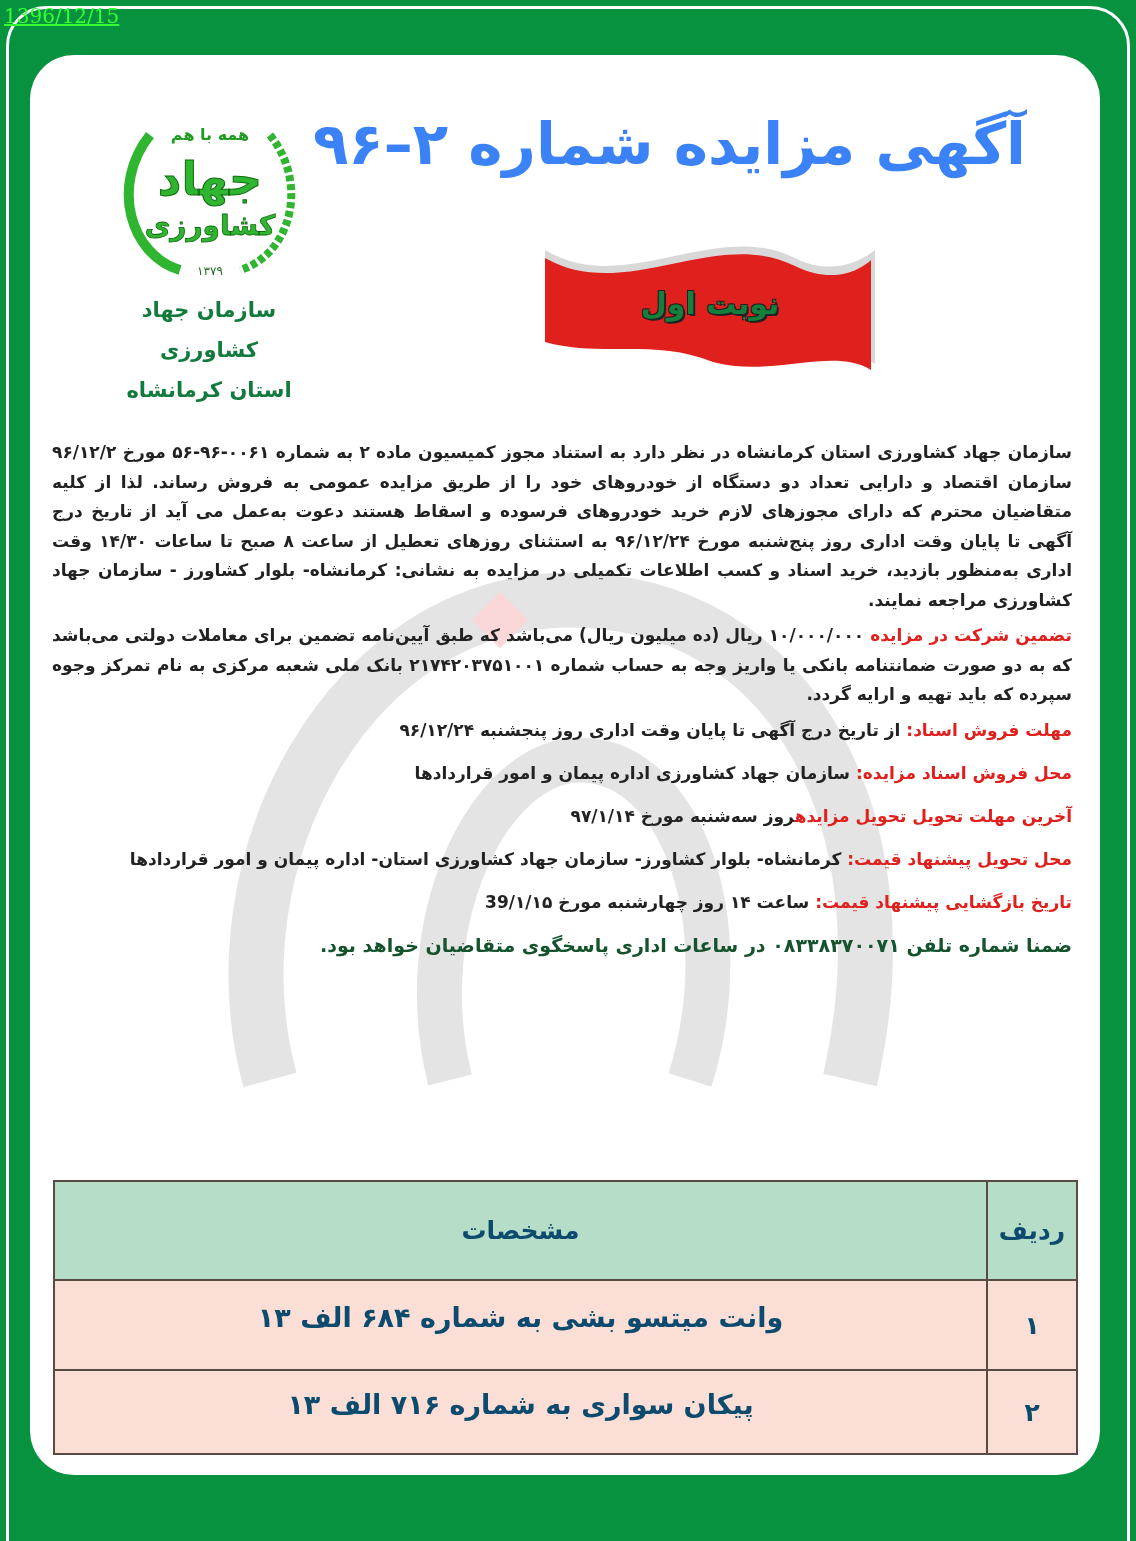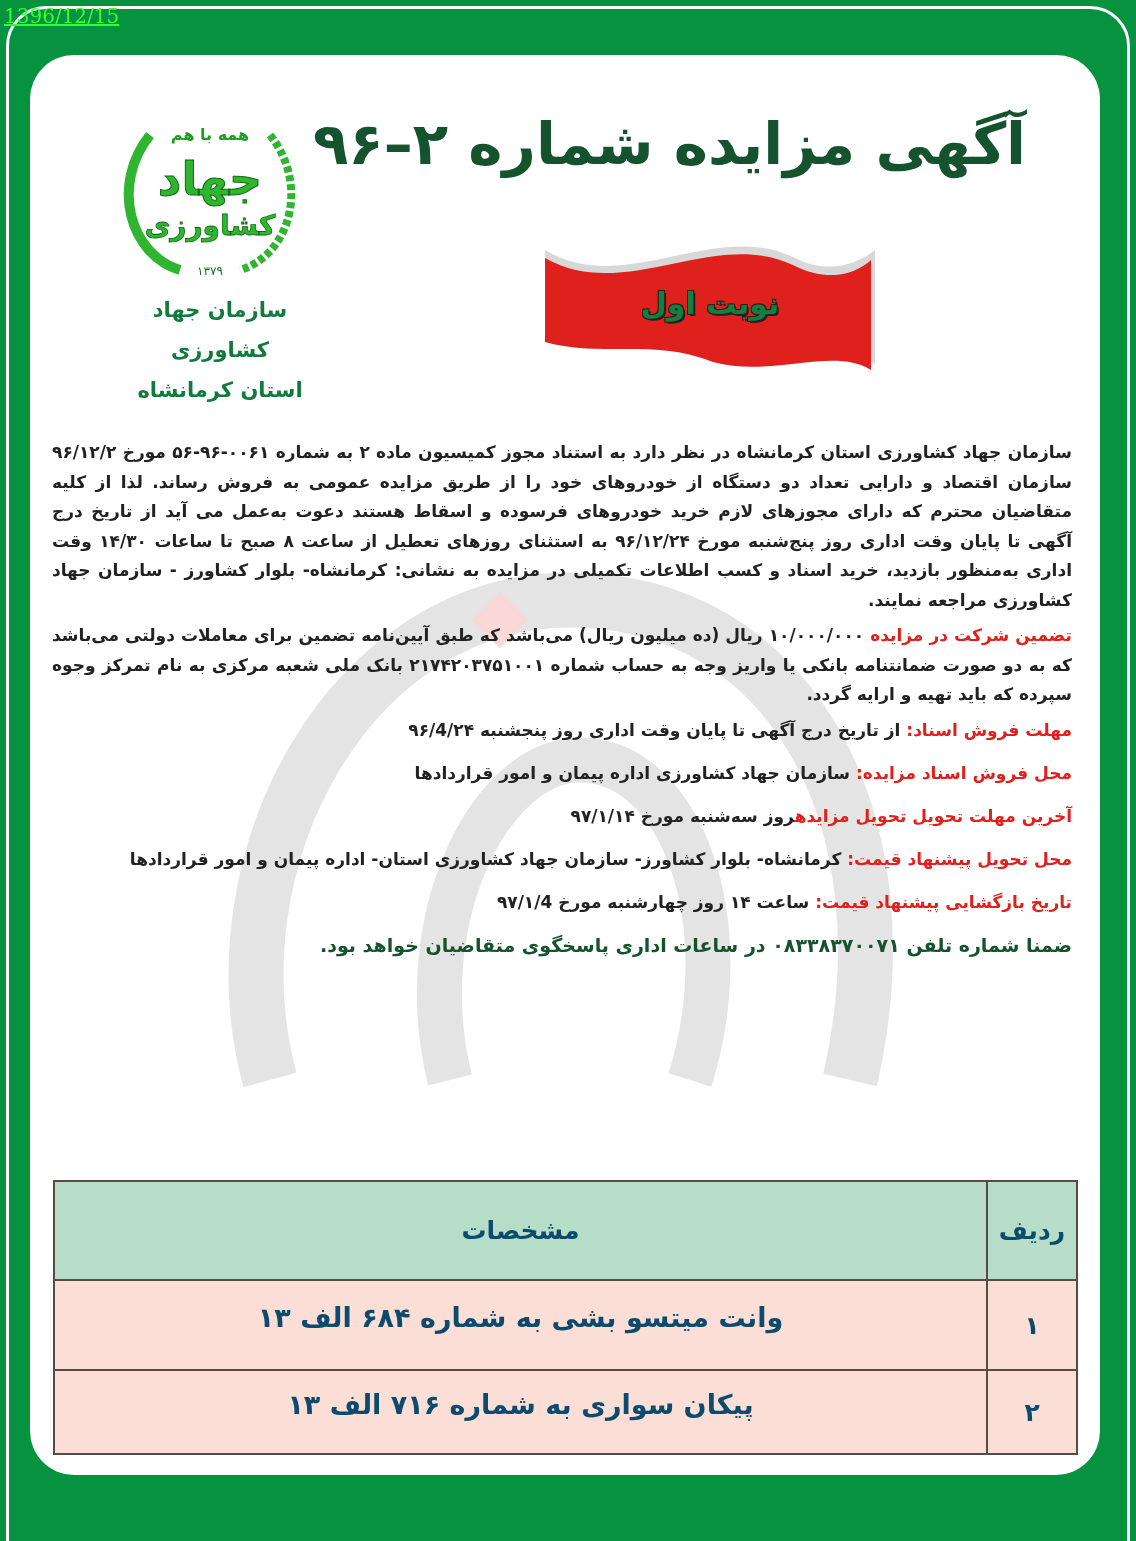--- a/index.html
+++ b/index.html
@@ -21,26 +21,26 @@
     background:#ffffff; border-radius:44px;
   }
   .date-stamp {
     position:absolute; left:4px; top:4px; color:#33ff33;
     font-family:"DejaVu Serif", serif; font-size:20px; line-height:24px;text-decoration:underline;
   }
   
   .logo { position:absolute; left:110px; top:85px; width:200px; height:200px; }
   .logo svg { width:200px; height:200px; }
   .logo-text {
-    position:absolute; left:115px; top:290px; width:210px; text-align:center;
+    position:absolute; left:104px; top:290px; width:210px; text-align:center;
     color:#127a3c; font-weight:bold; font-size:21px; line-height:40px; direction:rtl;
   }
   .title {
     position:absolute; right:110px; top:110px; direction:rtl;
-    font-size:58px; font-weight:bold; color:#14532d; letter-spacing:-1px;
+    font-size:58px; font-weight:bold; color:#3b82f6; letter-spacing:-1px;
     font-family:"DejaVu Sans", sans-serif;
   }
   .banner { position:absolute; left:545px; top:238px; width:330px; height:140px; }
   .banner svg { width:330px; height:140px; }
   .banner-label {
     position:absolute; left:545px; top:286px; width:330px; text-align:center;
     color:#15803d; font-weight:bold; font-size:30px; direction:rtl;
     text-shadow: 2px 2px 0 #222, -1px -1px 0 #222, 1px -1px 0 #222, -1px 1px 0 #222;
   }
   .watermark { position:absolute; left:150px; top:560px; width:820px; height:560px; opacity:0.17; }
@@ -106,33 +106,33 @@
   </svg>
 </div>
 <div class="banner-label">نوبت اول</div>
 
 <div class="body">
   <p class="para">سازمان جهاد کشاورزی استان کرمانشاه در نظر دارد به استناد مجوز کمیسیون ماده ۲ به شماره ۰۰۶۱-۹۶-۵۶ مورخ ۹۶/۱۲/۲ سازمان اقتصاد و دارایی تعداد دو دستگاه از خودروهای خود را از طریق مزایده عمومی به فروش رساند. لذا از کلیه متقاضیان محترم که دارای مجوزهای لازم خرید خودروهای فرسوده و اسقاط هستند دعوت به‌عمل می آید از تاریخ درج آگهی تا پایان وقت اداری روز پنج‌شنبه مورخ ۹۶/۱۲/۲۴ به استثنای روزهای تعطیل از ساعت ۸ صبح تا ساعات ۱۴/۳۰ وقت اداری به‌منظور بازدید، خرید اسناد و کسب اطلاعات تکمیلی در مزایده به نشانی: کرمانشاه- بلوار کشاورز - سازمان جهاد کشاورزی مراجعه نمایند.</p>
   <p class="para">
     <span class="red">تضمین شرکت در مزایده</span><span> ۱۰/۰۰۰/۰۰۰ ریال (ده میلیون ریال) می‌باشد که طبق آیین‌نامه تضمین برای معاملات دولتی می‌باشد که به دو صورت ضمانتنامه بانکی یا واریز وجه به حساب شماره ۲۱۷۴۲۰۳۷۵۱۰۰۱ بانک ملی شعبه مرکزی به نام تمرکز وجوه سپرده که باید تهیه و ارایه گردد.</span>
   </p>
   <p class="item">
-    <span class="red">مهلت فروش اسناد:</span><span> از تاریخ درج آگهی تا پایان وقت اداری روز پنجشنبه ۹۶/4/۲۴</span>
+    <span class="red">مهلت فروش اسناد:</span><span> از تاریخ درج آگهی تا پایان وقت اداری روز پنجشنبه ۹۶/۱۲/۲۴</span>
   </p>
   <p class="item">
     <span class="red">محل فروش اسناد مزایده:</span><span> سازمان جهاد کشاورزی اداره پیمان و امور قراردادها</span>
   </p>
   <p class="item">
     <span class="red">آخرین مهلت تحویل تحویل مزایده</span><span>روز سه‌شنبه مورخ ۹۷/۱/۱۴</span>
   </p>
   <p class="item">
     <span class="red">محل تحویل پیشنهاد قیمت:</span><span> کرمانشاه- بلوار کشاورز- سازمان جهاد کشاورزی استان- اداره پیمان و امور قراردادها</span>
   </p>
   <p class="item">
-    <span class="red">تاریخ بازگشایی پیشنهاد قیمت:</span><span> ساعت ۱۴ روز چهارشنبه مورخ ۹۷/۱/4</span>
+    <span class="red">تاریخ بازگشایی پیشنهاد قیمت:</span><span> ساعت ۱۴ روز چهارشنبه مورخ 39/۱/۱۵</span>
   </p>
   <p class="item notice-phone">ضمنا شماره تلفن ۰۸۳۳۸۳۷۰۰۷۱ در ساعات اداری پاسخگوی متقاضیان خواهد بود.</p>
 </div>
 
 <div class="table">
   <div class="row hdr">
     <div class="c-idx">
         <span class="cell-text">ردیف</span>
       </div>
     <div class="c-desc">

